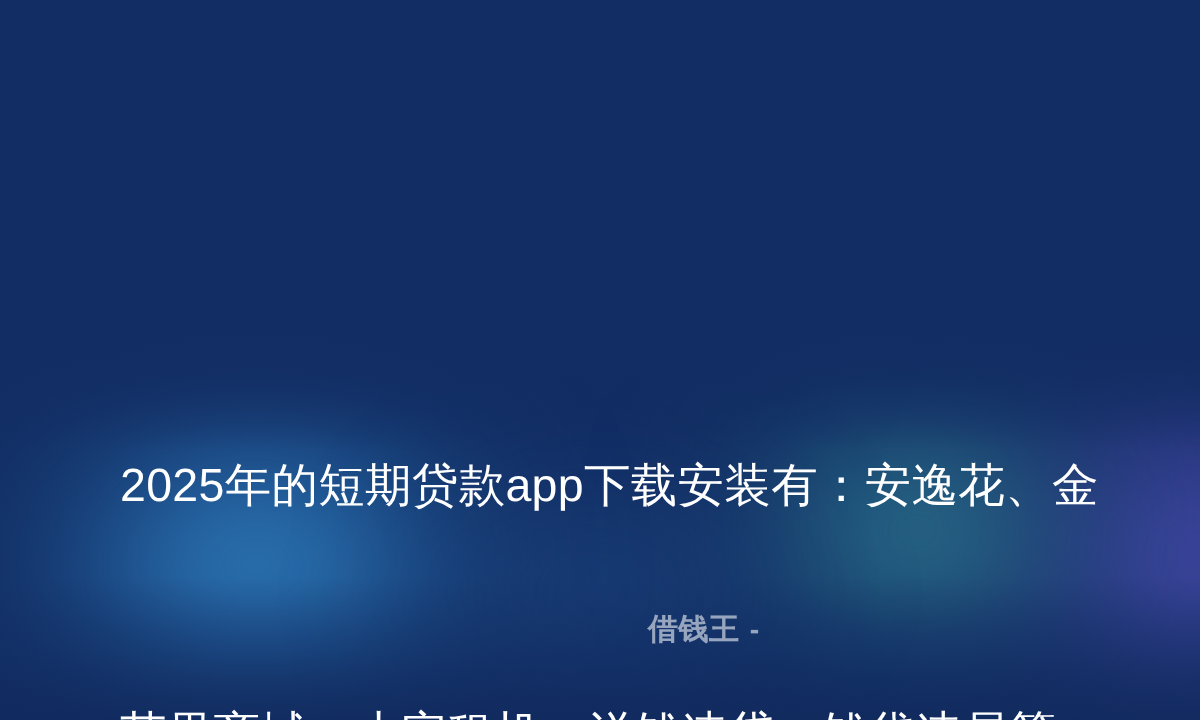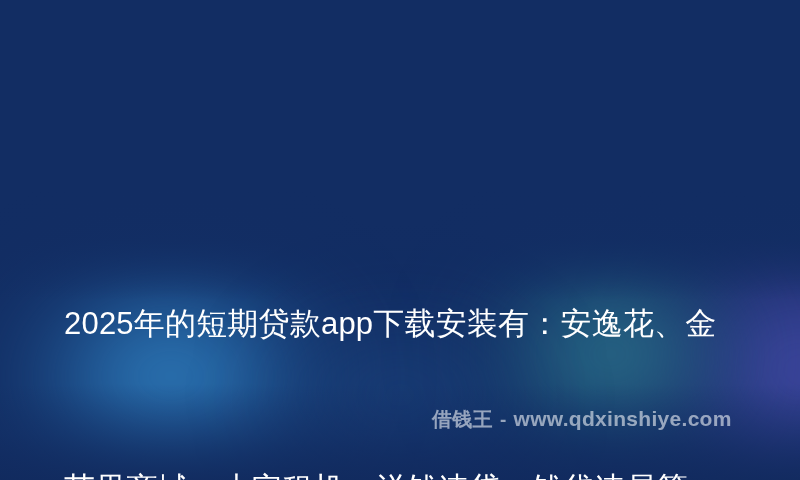--- a/index.html
+++ b/index.html
@@ -127,20 +127,21 @@
     font-size: 31px;
     line-height: 55px;
     font-weight: 300;
     letter-spacing: 0.2px;
     white-space: pre-wrap;
   }
 
   .headline-line {
     display: block;
     white-space: nowrap;
+    margin-left: 16px;
   }
 
   
   .watermark {
     position: absolute;
     left: 432px;
     top: 406px;
     display: flex;
     align-items: baseline;
     gap: 7px;
@@ -169,16 +170,15 @@
   <div class="bg-bottom-fade"></div>
 
   <div class="headline">
     <span class="headline-line">2025年的短期贷款app下载安装有：安逸花、金</span>
     <span class="headline-line">芒果商城、小安租机、洋钱速贷、钱袋速易等。</span>
   </div>
 
   <div class="watermark">
     <span class="wm-brand">借钱王</span>
     <span class="wm-sep">-</span>
-    <span class="wm-url">www.qdxinshiye.com</span>
   </div>
 
 </div>
 
 </body></html>

